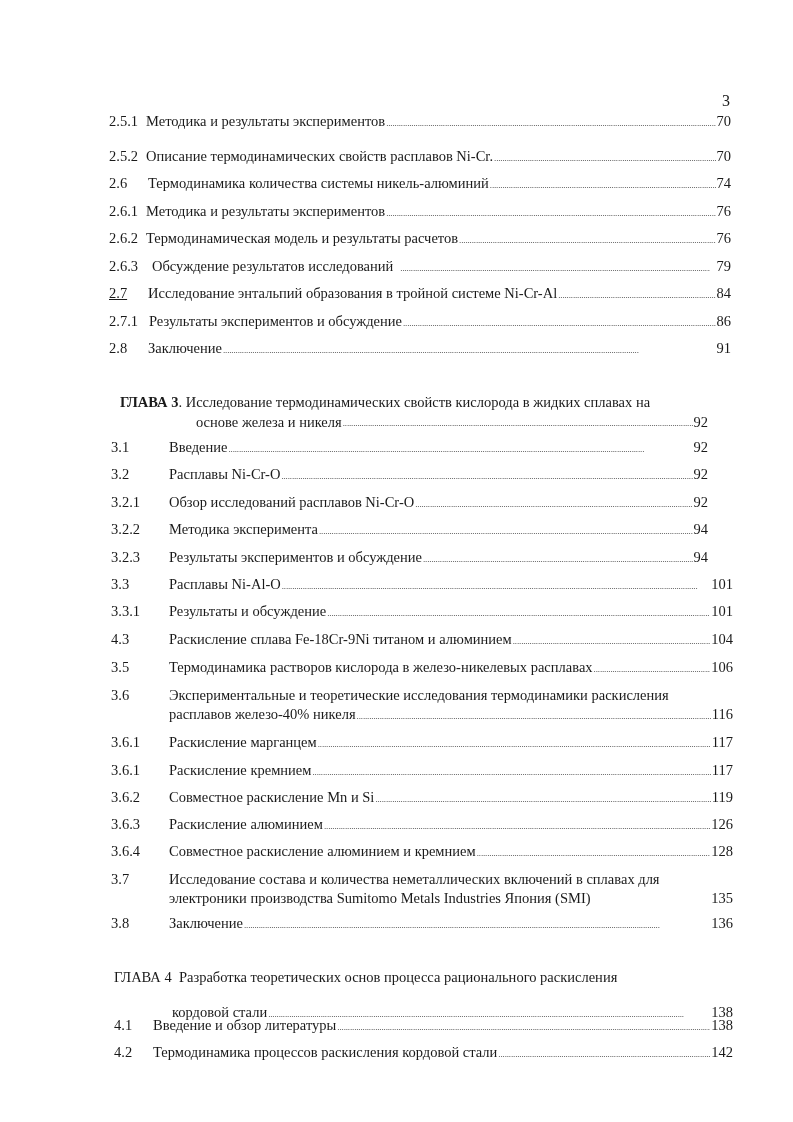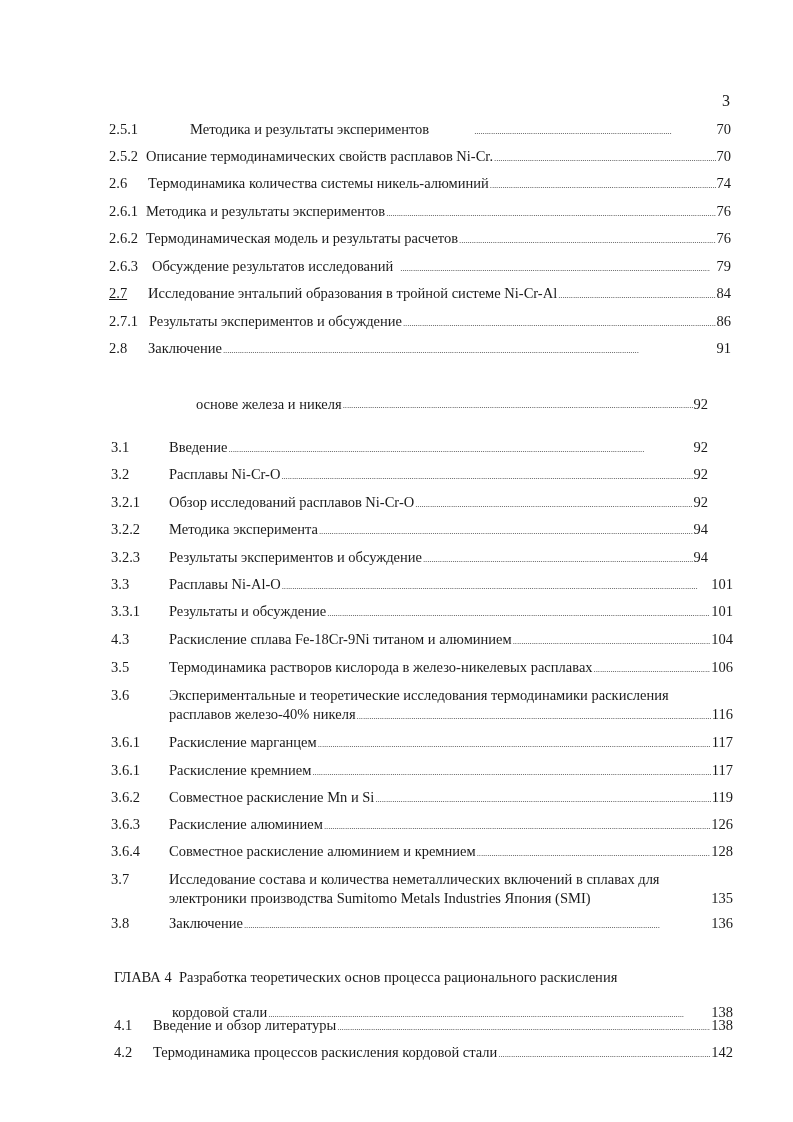--- a/index.html
+++ b/index.html
@@ -16,21 +16,21 @@
   .leader::after { content: ". . . . . . . . . . . . . . . . . . . . . . . . . . . . . . . . . . . . . . . . . . . . . . . . . . . . . . . . . . . . . . . . . . . . . . . . . . . . . . . . . . . . . . . . . . . . . . . . . . . . . . . . . . . . . . . . . . . . . . . . . . . . . . . . . . . . . . . . . . . . . . . . . . . . . . . . . . . . . . . . . . . . . . . . . . . . . . . . . . . . . . . . . . . . . . . . . . . . . ."; font-size: 9px; letter-spacing: -1.2px; }
   .pg { text-align: right; }
   .chapter-bold { font-weight: bold; }
   .cont { display: flex; align-items: baseline; }
 </style>
 </head>
 <body>
 
 <div class="page-number">3</div>
 
-<div class="entry row" style="left:109px; top:120px; width:622px;gap:44px;">
+<div class="entry row" style="left:109px; top:112px; width:622px;">
   <span class="num" style="width:37px;">2.5.1</span>
   <span class="title">Методика и результаты экспериментов</span>
   <span class="leader"></span>
   <span class="pg">70</span>
 </div>
 <div class="entry row" style="left:109px; top:147px; width:622px;">
   <span class="num" style="width:37px;">2.5.2</span>
   <span class="title">Описание термодинамических свойств расплавов Ni-Cr.</span>
   <span class="leader"></span>
   <span class="pg">70</span>
@@ -72,20 +72,23 @@
   <span class="pg">86</span>
 </div>
 <div class="entry row" style="left:109px; top:339px; width:622px;">
   <span class="num" style="width:39px;">2.8</span>
   <span class="title">Заключение</span>
   <span class="leader"></span>
   <span class="pg">91</span>
 </div>
 
 <div class="entry" style="left:120px; top:393px; width:588px;">
+  <div>
+    <span class="chapter-bold">ГЛАВА 3</span><span>. Исследование термодинамических свойств кислорода в жидких сплавах на</span>
+  </div>
   <div class="cont" style="padding-left:76px; margin-top:1px;align-items:center;">
     <span class="title">основе железа и никеля</span>
     <span class="leader"></span>
     <span class="pg">92</span>
   </div>
 </div>
 
 <div class="entry row" style="left:111px; top:438px; width:597px;">
   <span class="num" style="width:58px;">3.1</span>
   <span class="title">Введение</span>

